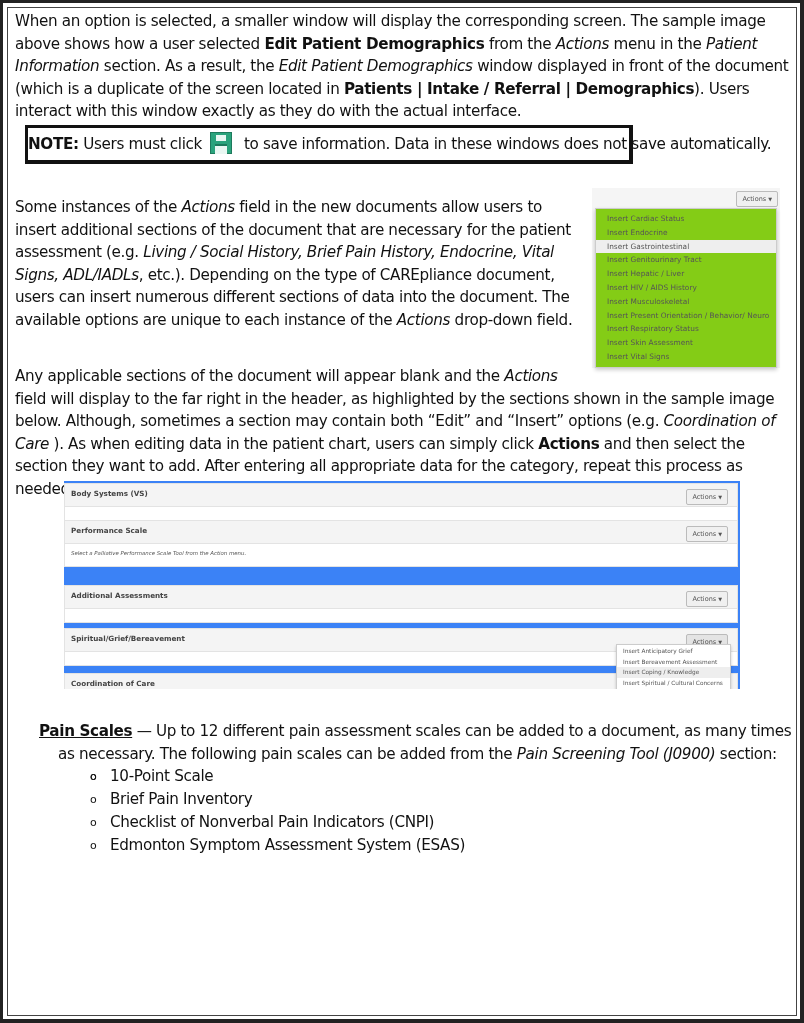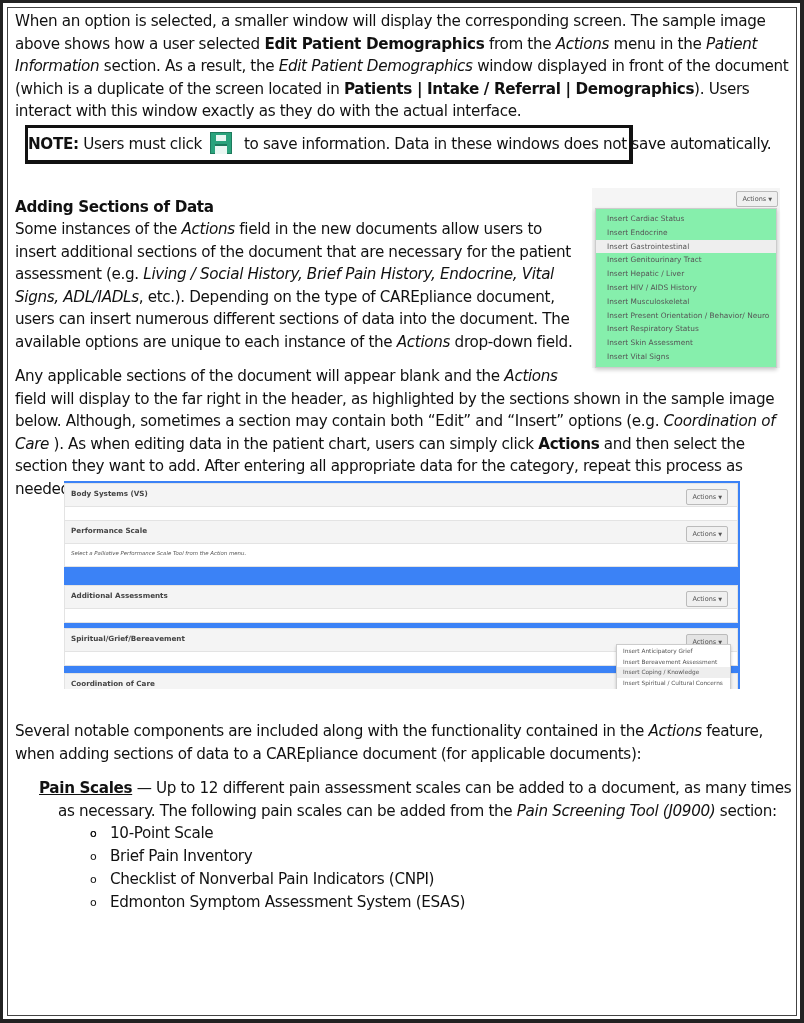--- a/index.html
+++ b/index.html
@@ -38,21 +38,21 @@
     position: absolute; left: 592px; top: 188px; width: 188px; height: 180px;
     background: #f5f5f5; font-family: "DejaVu Sans", sans-serif;
   }
   .menu1 .actions-btn { position: absolute; right: 2px; top: 3px; }
   .actions-btn {
     font-size: 6.5px; color: #555; background: #f0f0f0; border: 1px solid #bbb; border-radius: 2px;
     padding: 3px 5px; line-height: 8px; white-space: nowrap;
   }
   .actions-btn .caret { font-size: 5px; margin-left: 2px; }
   .menu1 .dropdown {
-    position: absolute; left: 3px; top: 20px; width: 182px; background: #86efac;
+    position: absolute; left: 3px; top: 20px; width: 182px; background: #84cc16;
     border: 1px solid #ccc; box-shadow: 0 2px 4px rgba(0,0,0,0.2); padding: 3px 0;
   }
   .dropdown .item { font-size: 7.4px; color: #555; line-height: 13.8px; padding-left: 11px; white-space: nowrap; }
   .dropdown .item.hl { background: #eee; }
 
   .section3 { position: absolute; left: 15px; top: 365px; width: 780px; font-size: 15.2px; line-height: 22.5px; letter-spacing: -0.35px; }
 
   .shot { position: absolute; left: 64px; top: 481px; width: 676px; height: 208px; background: #3b82f6; overflow: hidden; }
   .panel { position: absolute; left: 0; width: 674px; background: #f4f4f4; border: 1px solid #e3e3e3; }
   .panel .ph { height: 22px; position: relative; }
@@ -86,21 +86,20 @@
 </div>
 
 <div class="note">
   <b>NOTE:</b>
   <span>Users must click</span>
   <span class="save-icon"></span>
   <span>to save information. Data in these windows does not save automatically.</span>
 </div>
 
 <div class="section2">
-  <h3>Adding Sections of Data</h3>
   <p class="p"><span>Some instances of the </span><i>Actions</i><span> field in the new documents allow users to insert additional sections of the document that are necessary for the patient assessment (e.g. </span><i>Living / Social History, Brief Pain History, Endocrine, Vital Signs, ADL/IADLs</i><span>, etc.). Depending on the type of CAREpliance document, users can insert numerous different sections of data into the document. The available options are unique to each instance of the </span><i>Actions</i><span> drop-down field.</span></p>
 </div>
 
 <div class="menu1">
   <div class="actions-btn"><span>Actions</span><span class="caret">▼</span></div>
   <div class="dropdown" id="menu1-dd">
       <div class="item">Insert Cardiac Status</div>
       <div class="item">Insert Endocrine</div>
       <div class="item hl">Insert Gastrointestinal</div>
       <div class="item">Insert Genitourinary Tract</div>
@@ -156,21 +155,20 @@
     </div>
     <div class="dropdown2">
       <div class="item">Insert Anticipatory Grief</div>
       <div class="item">Insert Bereavement Assessment</div>
       <div class="item hl">Insert Coping / Knowledge</div>
       <div class="item">Insert Spiritual / Cultural Concerns</div>
     </div>
   </div>
 
 <div class="section4">
-  <p class="p" style="margin-bottom:12px;"><span>Several notable components are included along with the functionality contained in the </span><i>Actions</i><span> feature, when adding sections of data to a CAREpliance document (for applicable documents):</span></p>
   <p class="p indent-block hang"><b><u>Pain Scales</u></b><span> — Up to 12 different pain assessment scales can be added to a document, as many times as necessary. The following pain scales can be added from the </span><i>Pain Screening Tool (J0900)</i><span> section:</span></p>
   <ul class="bullets" id="scales">
       <li><span class="bul">o</span></li>
       <li><span class="bul">o</span><span>10-Point Scale</span></li>
       <li><span class="bul">o</span><span>Brief Pain Inventory</span></li>
       <li><span class="bul">o</span><span>Checklist of Nonverbal Pain Indicators (CNPI)</span></li>
       <li><span class="bul">o</span><span>Edmonton Symptom Assessment System (ESAS)</span></li>
     </ul>
 </div>
 

